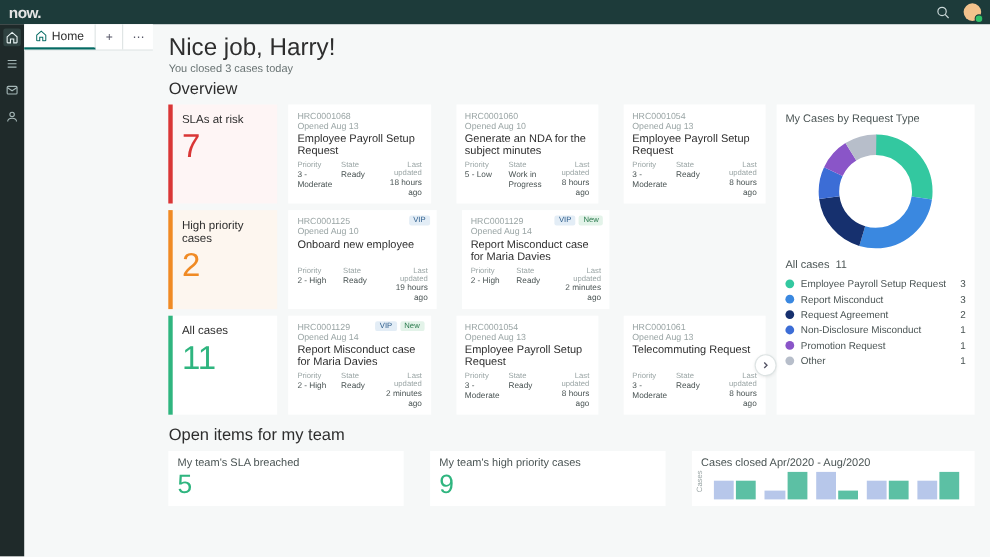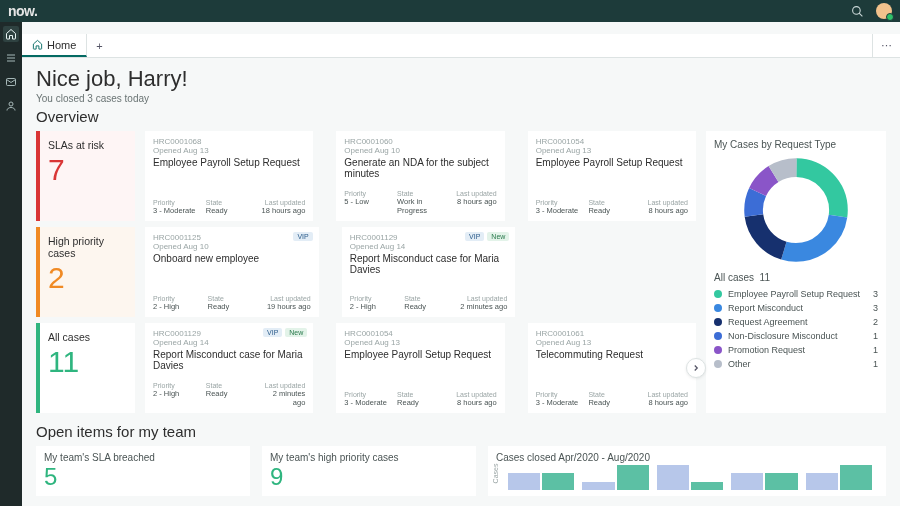--- a/index.html
+++ b/index.html
@@ -12,21 +12,21 @@
   .avatar::after { content:""; position:absolute; right:-2px; bottom:-2px; width:6px; height:6px; background:#30c16a; border-radius:50%; border:1px solid #1d3b3a;}
   .shell { display:flex; height:calc(100% - 22px); }
   .leftrail { width:22px; background:#1f2a2a; display:flex; flex-direction:column; align-items:center; padding-top:4px; gap:8px; }
   .rail-item { width:16px; height:16px; color:#a6b8b8; display:flex; align-items:center; justify-content:center; cursor:pointer; border-radius:2px; }
   .rail-item.active { color:#e8f3f3; background:#2f4241; }
   .tabstrip { height:24px; background:#fff; border-bottom:1px solid #dde3e3; display:flex; align-items:stretch; position:relative; }
   .tab { display:flex; align-items:center; gap:4px; padding:0 10px; border-right:1px solid #dde3e3; font-size:11px; cursor:pointer; }
   .tab.active { border-bottom:2px solid #046a63; }
   .tab-add { width:24px; display:flex; align-items:center; justify-content:center; cursor:pointer; color:#556; }
   .tab-menu { margin-left:auto; width:28px; display:flex; align-items:center; justify-content:center; color:#556; cursor:pointer; border-left:1px solid #dde3e3;}
-  .workspace { flex:1; display:flex; flex-direction:column;margin-top:12px; }
+  .workspace { flex:1; display:flex; flex-direction:row; }
   .content { flex:1; overflow:hidden; padding:8px 14px 0 14px; }
   .greet { font-size:22px; font-weight:400; color:#2e2e2e; }
   .greet-sub { font-size:10px; color:#6a7474; margin-top:1px; }
   .overview-label { font-size:15px; margin-top:4px; }
   .main-row { display:flex; gap:10px; margin-top:6px; }
   .summary-col { width:99px; display:flex; flex-direction:column; gap:6px; }
   .summary-card { background:#fff; height:90px; padding:8px 8px 4px 8px; border-left:4px solid #15803d; display:flex; flex-direction:column; }
   .summary-card.red { border-left-color:#d93636; background:#fef5f5; }
   .summary-card.orange { border-left-color:#f08a24; background:#fdf6ef; }
   .summary-card.green { border-left-color:#2fb57f; }
@@ -50,21 +50,21 @@
   .scroll-arrow { position:absolute; right:0; top:50%; transform:translate(50%,-50%); width:20px; height:20px; border-radius:50%; background:#fff; border:1px solid #dde3e3; display:flex; align-items:center; justify-content:center; cursor:pointer; color:#556; box-shadow:0 1px 3px rgba(0,0,0,.08);  }
   .right-panel { width:180px; background:#fff; padding:8px; height:282px; display:flex; flex-direction:column; }
   .rp-title { font-size:10px; color:#4a5454; margin-bottom:4px; }
   .donut-wrap { flex:0 0 auto; display:flex; justify-content:center; }
   svg.donut { width:112px; height:112px; }
   .legend-total { font-size:10px; color:#4a5454; margin-top:6px; }
   .legend { list-style:none; margin-top:6px; display:flex; flex-direction:column; gap:4px; }
   .legend li { display:flex; align-items:center; font-size:9px; color:#4a5454; gap:6px; cursor:pointer; }
   .dot { width:8px; height:8px; border-radius:50%; }
   .open-items-label { font-size:15px; margin-top:10px; }
-  .bottom-row { display:flex; gap:12px; margin-top:6px; }
+  .bottom-row { display:flex; gap:24px; margin-top:6px; }
   .kpi { background:#fff; width:214px; height:50px; padding:6px 8px; }
   .kpi-title { font-size:10px; color:#4a5454; }
   .kpi-num { font-size:24px; font-weight:300; color:#2fb57f; }
   .chart-card { background:#fff; flex:1; height:50px; padding:6px 8px; display:flex; flex-direction:column; overflow:hidden; }
   .chart-bars { flex:1; display:flex; align-items:flex-end; gap:2px; margin-top:2px; }
   .bar { flex:1; background:#b7c7ea; }
   .bar.alt { background:#5cc0a4; }
   .empty-slot { flex:1; }
   .yaxis-label { font-size:7px; color:#9aa5a5; position:absolute; transform:rotate(-90deg); left:-2px; top:24px; }
 </style>

